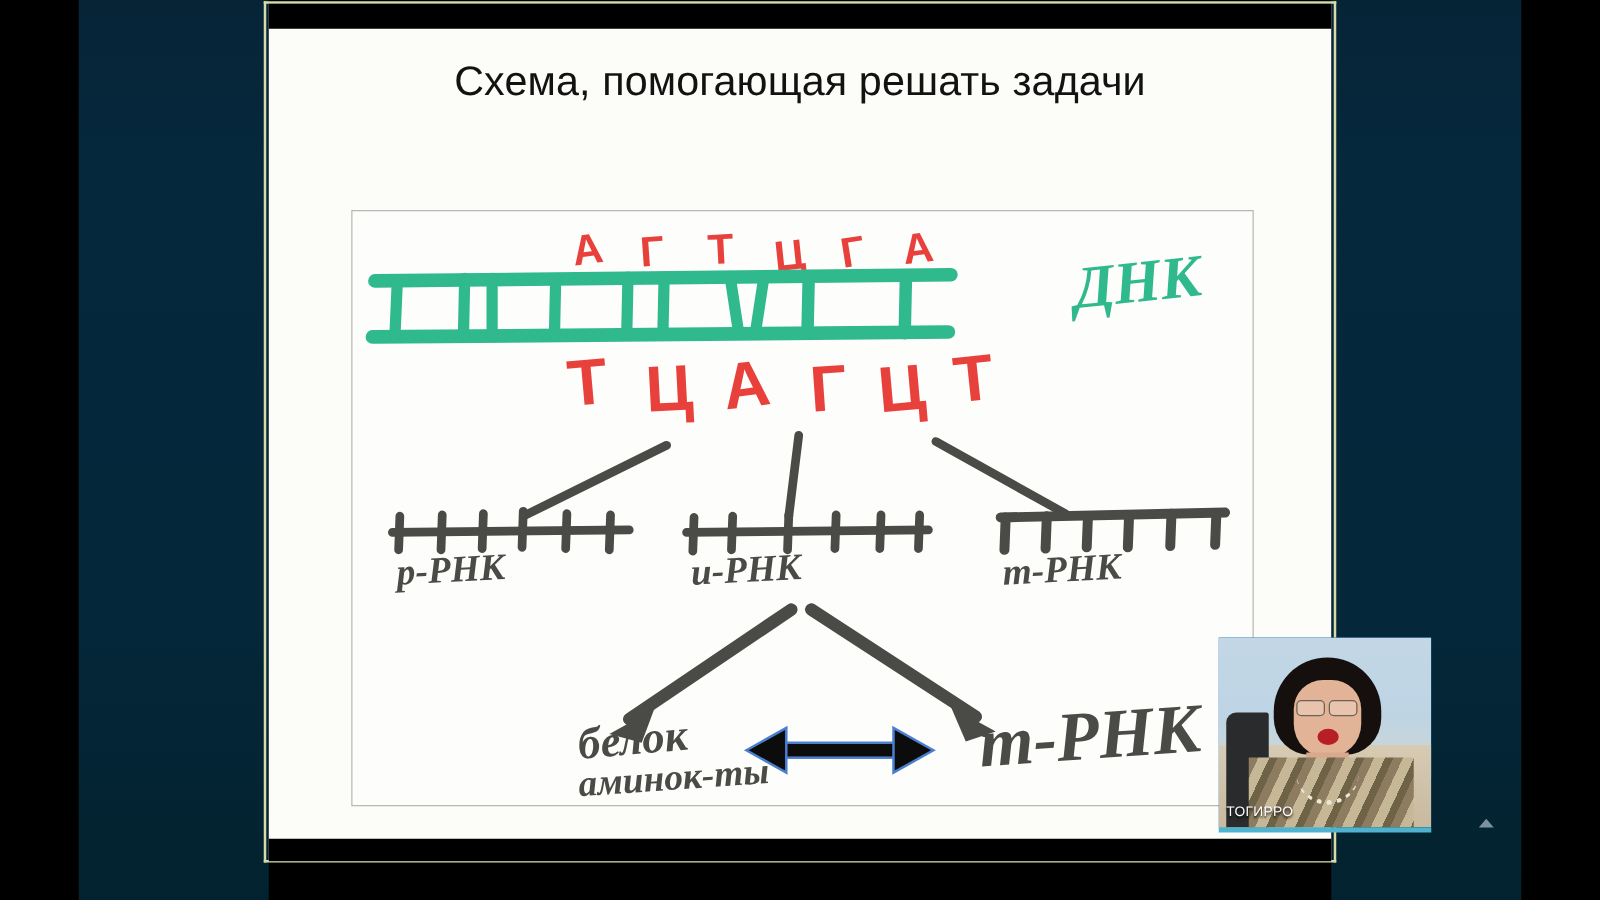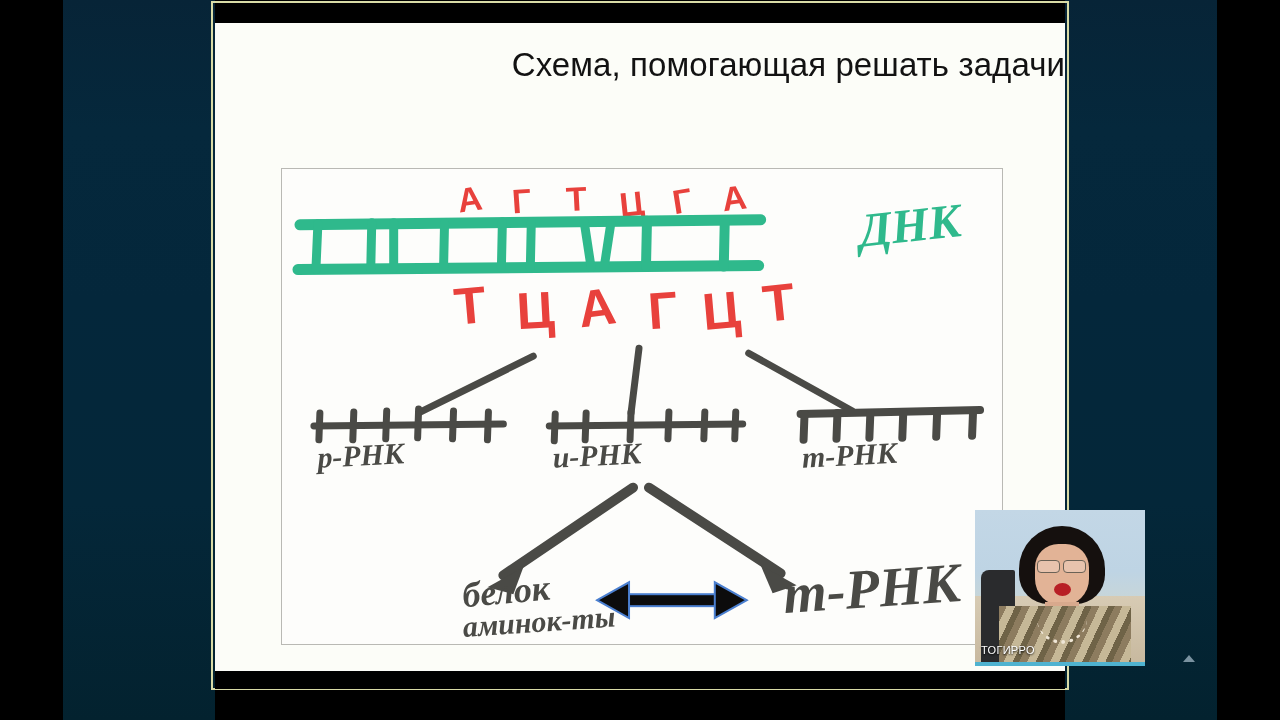--- a/index.html
+++ b/index.html
@@ -14,21 +14,21 @@
   #blue-right{left:1065px;width:152px;}
 
   
   .creamline{position:absolute;background:#d9dba6;}
 
   
   #slide{position:absolute;left:215px;top:3px;width:850px;height:686px;background:#fcfdf8;}
   #slide-topbar{position:absolute;left:0;top:0;width:850px;height:20px;background:#000;}
   #slide-botbar{position:absolute;left:0;bottom:0;width:850px;height:18px;background:#000;}
 
-  #title{position:absolute;left:0;top:40px;width:850px;text-align:right;
+  #title{position:absolute;left:0;top:40px;width:850px;text-align:center;
     color:#121212;font-size:33px;line-height:1.33;font-weight:400;
     font-family:"Liberation Sans",sans-serif;letter-spacing:.1px;}
 
   
   #paper{position:absolute;left:66px;top:165px;width:722px;height:477px;
     background:#fdfdfb;border:1px solid #b9b9b4;box-sizing:border-box;}
 
   #canvas{position:absolute;left:0;top:0;width:100%;height:100%;}
 
   

